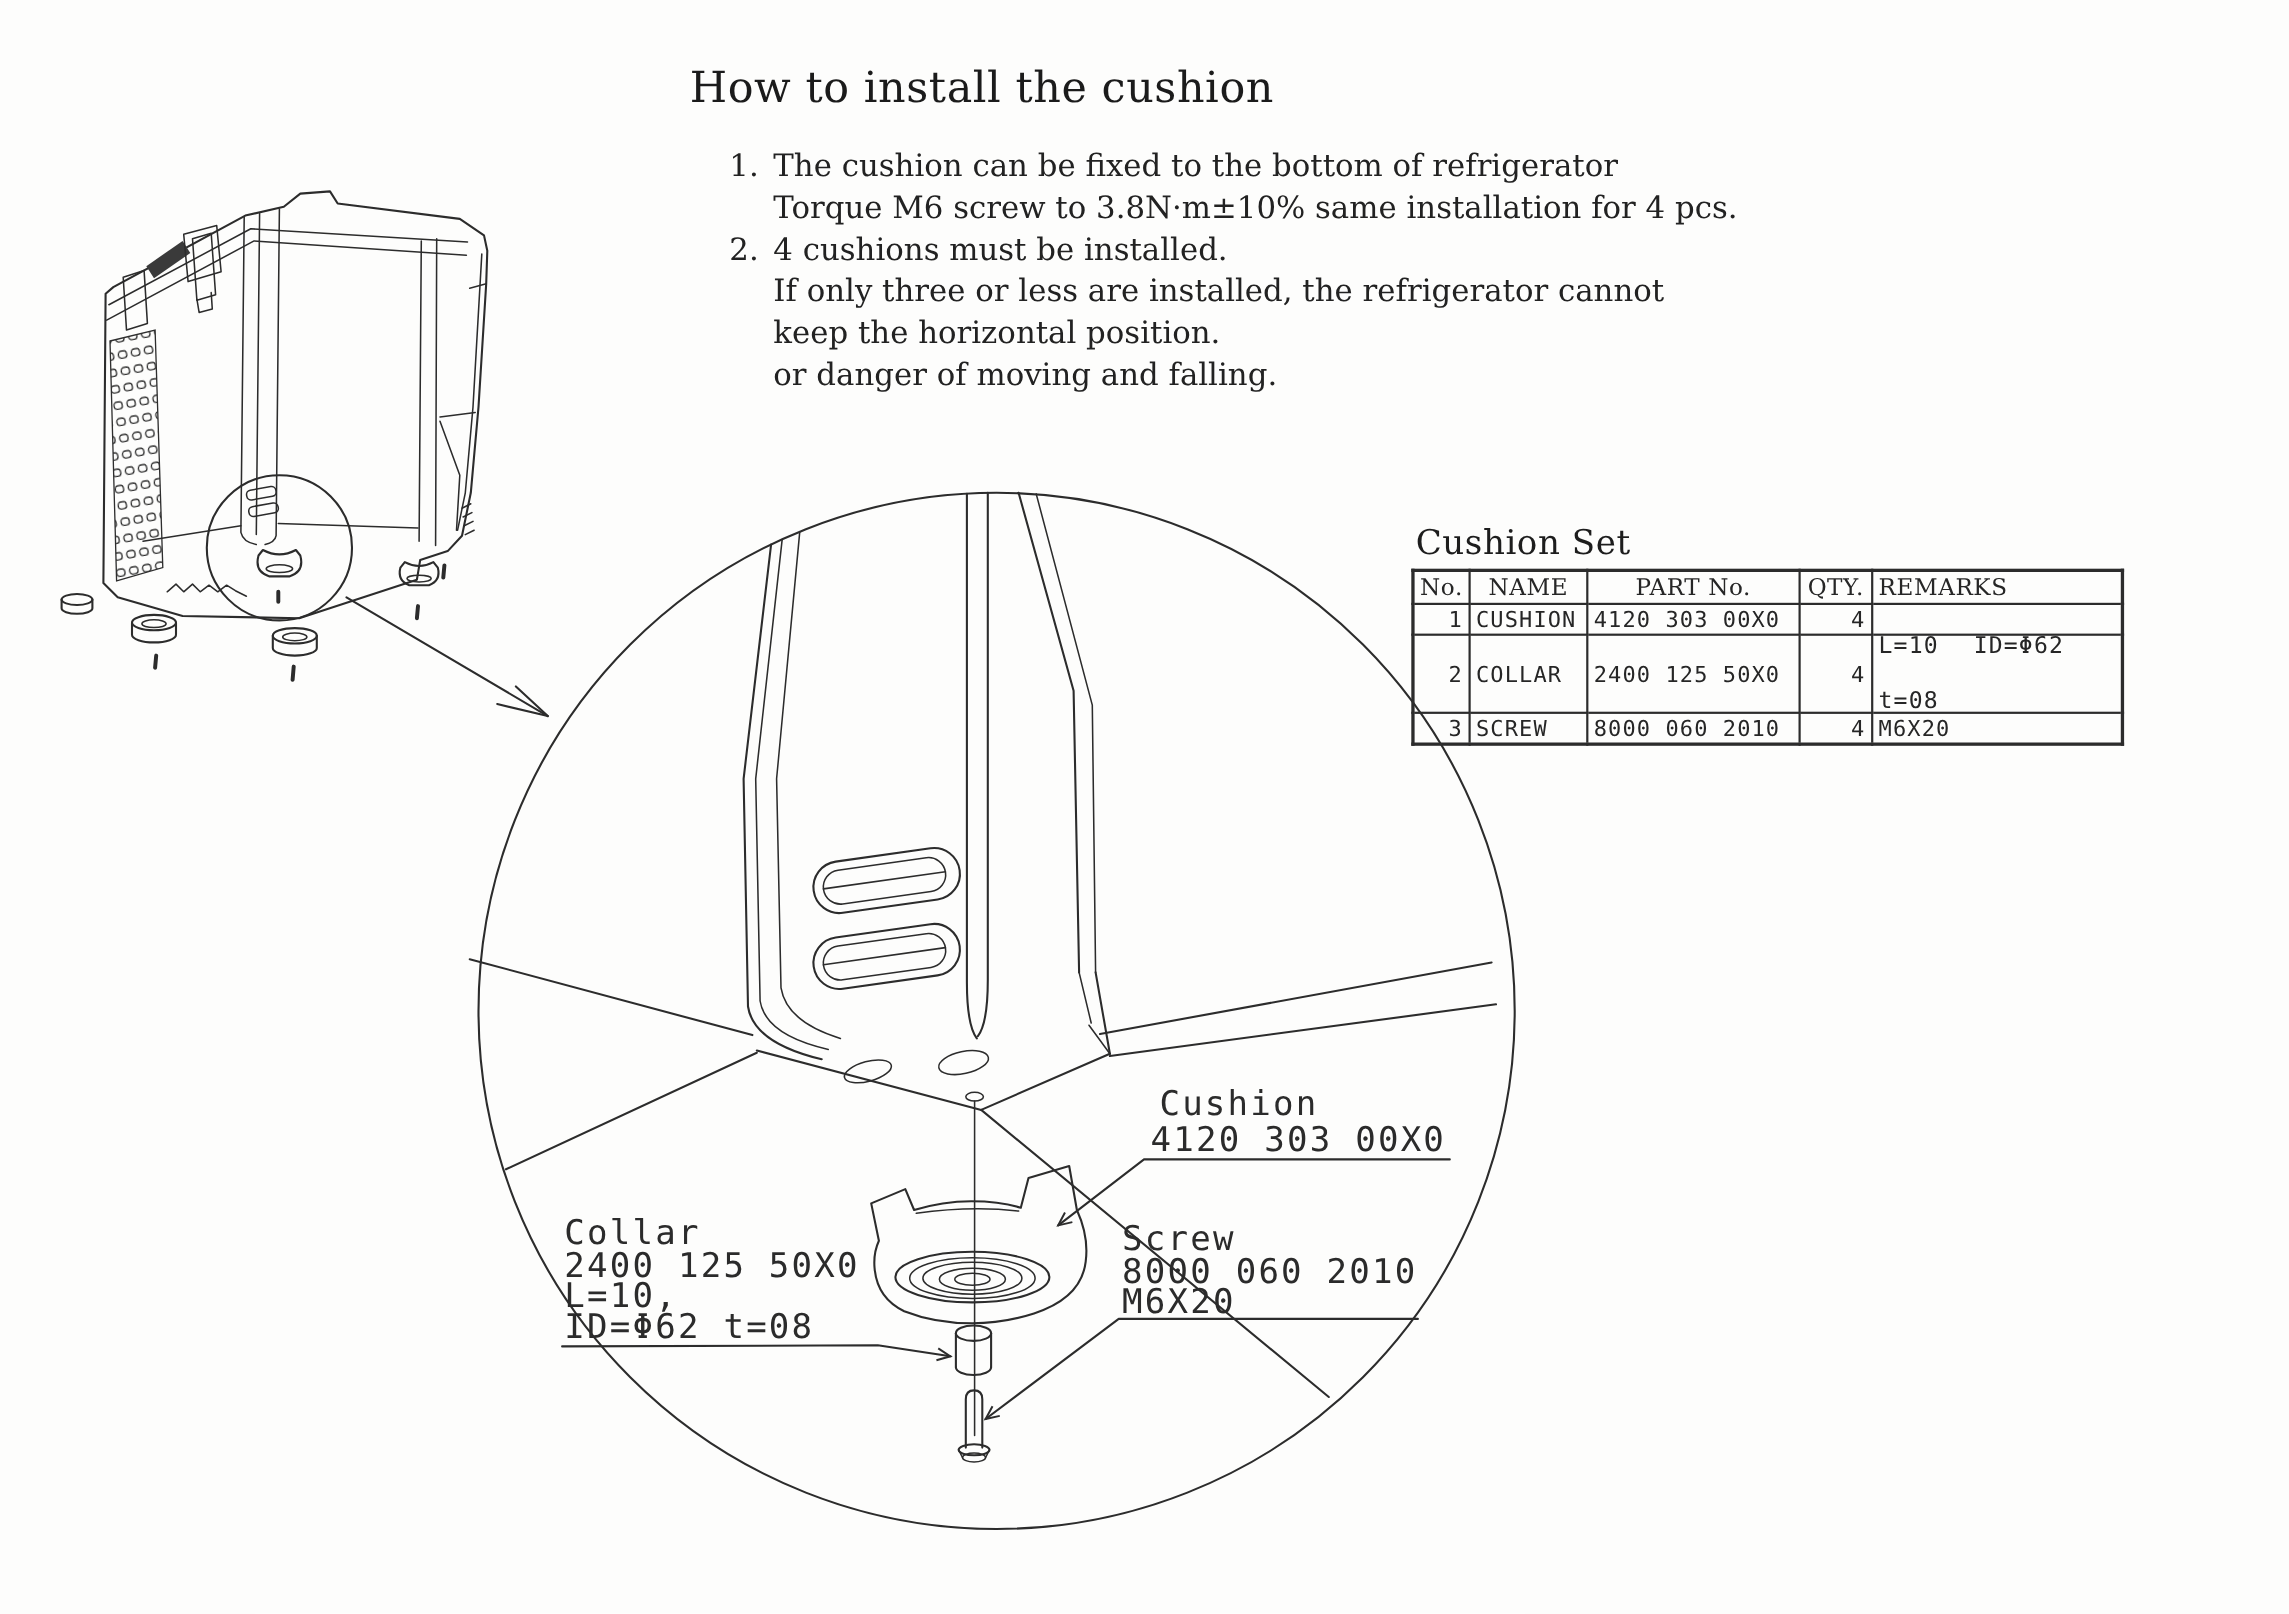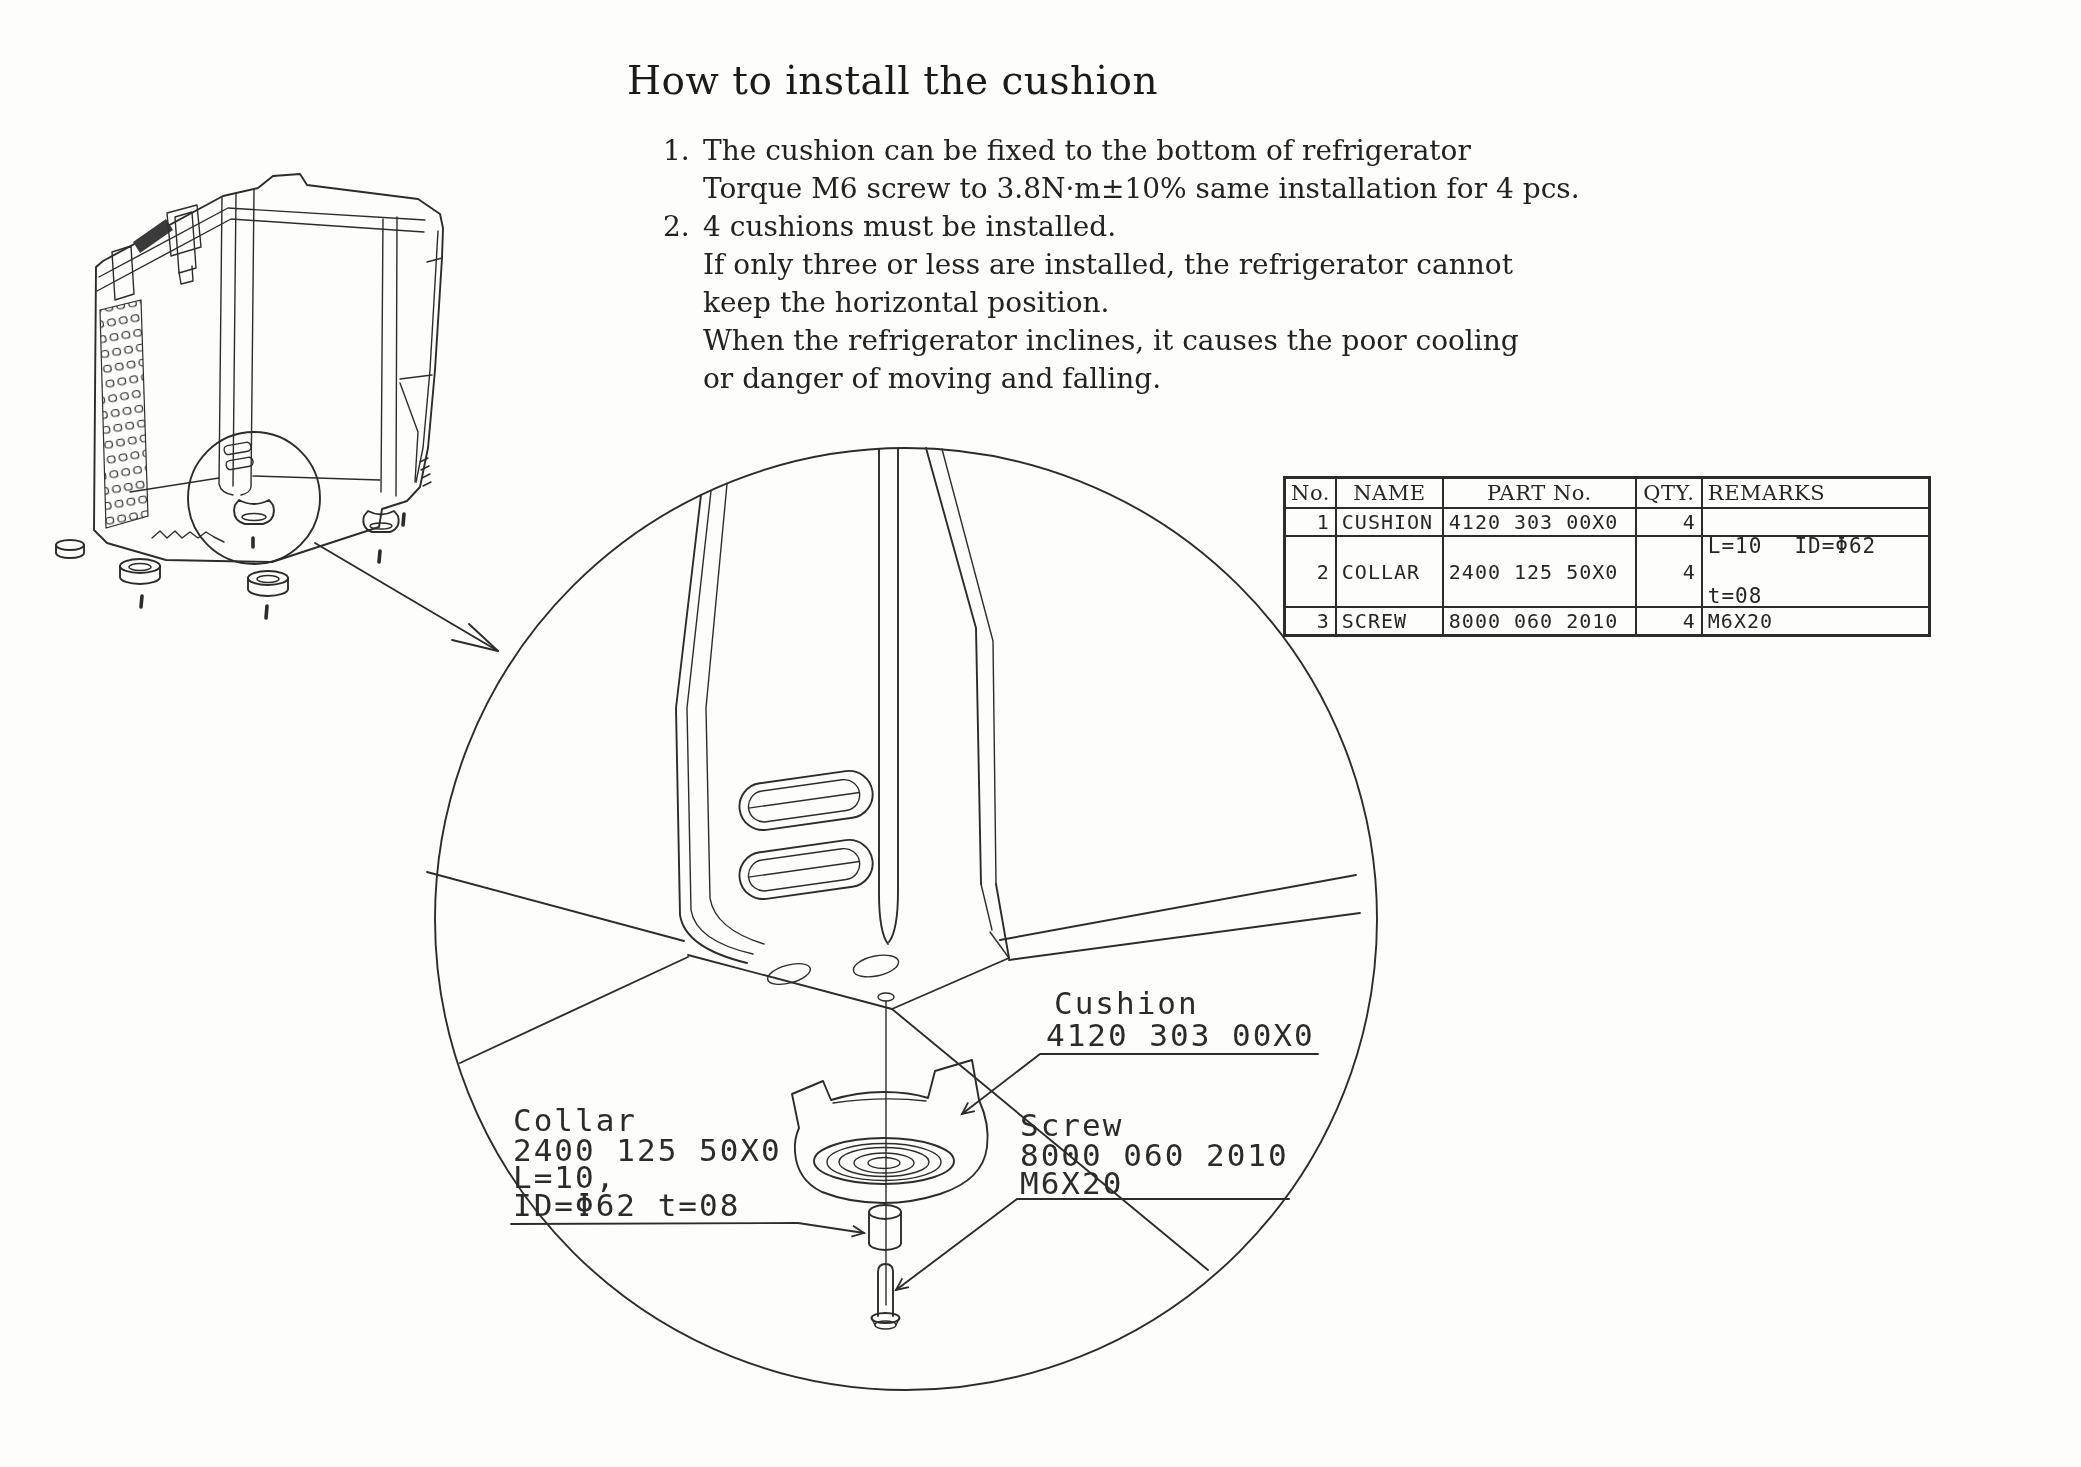--- a/index.html
+++ b/index.html
@@ -82,21 +82,20 @@
         <div class="instr-line">The cushion can be fixed to the bottom of refrigerator</div>
         <div class="instr-line">Torque M6 screw to 3.8N·m±10% same installation for 4 pcs.</div>
       </div>
     </div>
     <div class="instr-item">
       <div class="instr-num">2.</div>
       <div class="instr-lines">
         <div class="instr-line">4 cushions must be installed.</div>
         <div class="instr-line">If only three or less are installed, the refrigerator cannot</div>
         <div class="instr-line">keep the horizontal position.</div>
-        <div class="instr-line">When the refrigerator inclines, it causes the poor cooling</div>
         <div class="instr-line">or danger of moving and falling.</div>
       </div>
     </div>
   </div>
 
   <svg class="art" width="2081" height="1467" viewBox="0 0 2081 1467">
     <defs>
       <marker id="arr" markerWidth="18" markerHeight="16" refX="13" refY="6.5" orient="auto" markerUnits="userSpaceOnUse">
         <path d="M1,1 L13,6.5 L1,12" fill="none" stroke="#2c2c2c" stroke-width="1.8"></path>
       </marker>
@@ -264,20 +263,21 @@
       <text class="cad" x="1020" y="1194">M6X20</text>
 
       <text class="cad" x="513" y="1131">Collar</text>
       <text class="cad" x="513" y="1161">2400 125 50X0</text>
       <text class="cad" x="513" y="1188">L=10,</text>
       <text class="cad" x="513" y="1216">ID=Φ62 t=08</text>
     </g>
   </svg>
 
   <div class="tableblock">
+    <div class="table-title">Cushion Set</div>
     <table class="parts">
       <colgroup>
         <col style="width:50px">
           <col style="width:107px">
           <col style="width:193px">
         <col style="width:66px">
           <col style="width:228px">
       </colgroup>
       <thead>
         <tr>

